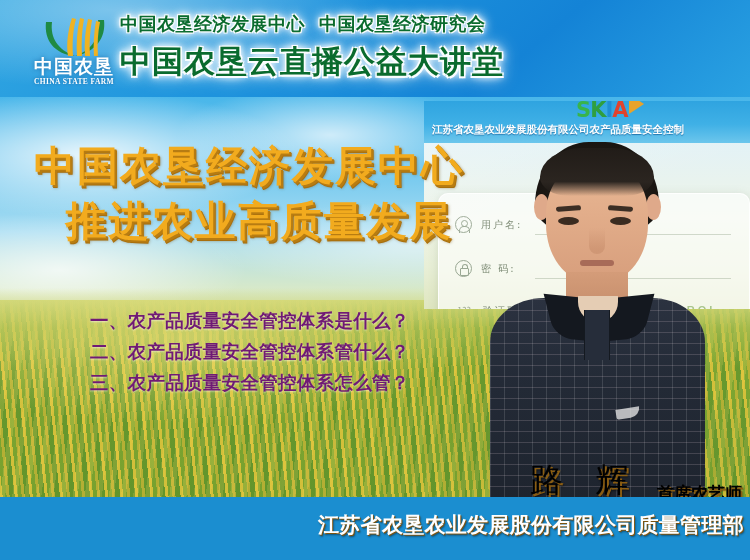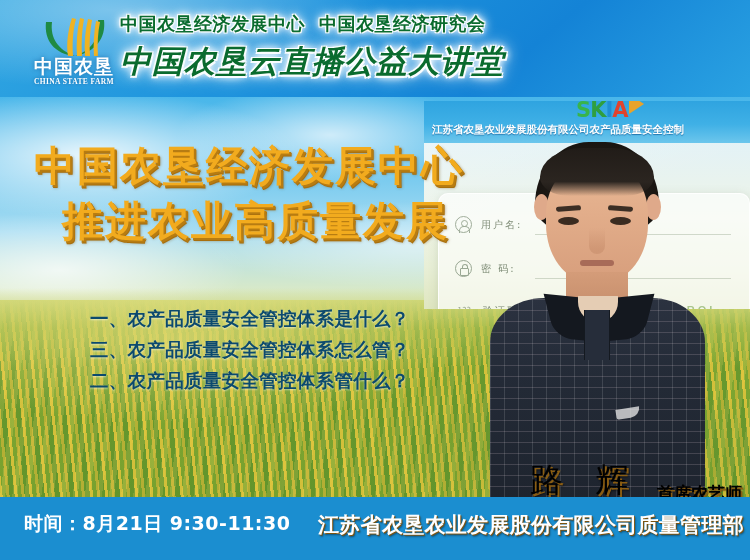--- a/index.html
+++ b/index.html
@@ -83,21 +83,20 @@
   }
   .hdr-line1 .gap{ display:inline-block; width:14px; }
   .hdr-line2{
     margin-top:5px;
     color:#0a6b2e; font-size:31px; font-weight:bold; letter-spacing:1px;
     font-family:"DejaVu Sans","Liberation Sans",sans-serif;
     text-shadow:
       0 0 6px #fff, 0 0 9px #fff, 0 0 14px #fff, 0 0 20px #cdeeff,
       1.5px 1.5px 0 #fff, -1.5px -1.5px 0 #fff, 1.5px -1.5px 0 #fff, -1.5px 1.5px 0 #fff;
     white-space:nowrap;
-    font-style:italic;
   }
 
   
   .shot{
     position:absolute; left:424px; top:101px; width:326px; height:208px;
     overflow:hidden;
   }
   .shot-top{
     position:absolute; left:0; top:0; width:326px; height:42px;
     background:linear-gradient(180deg,#2fa4e0 0%, #3fb0e6 55%, #6cc6ec 100%);
@@ -185,28 +184,28 @@
   
   .title-block{ position:absolute; left:34px; top:139px; }
   .title-line{
     color:#f2ab1e; font-size:41px; font-weight:bold; letter-spacing:2px;
     line-height:55px; white-space:nowrap;
     font-family:"DejaVu Sans","Liberation Sans",sans-serif;
     text-shadow:
       2px 2px 0 #b77c12, 2.5px 2.5px 0 #a86f0e,
       3px 3px 3px rgba(110,70,8,.45);
   }
-  .title-line.l2{ margin-left:28px; }
+  .title-line.l2{ margin-left:20px;text-align:center; }
 
   
   .qlist{ position:absolute; left:90px; top:305px; }
   .qitem{
-    color:#0c4a6e; font-size:18.5px; font-weight:bold;
+    color:#701a75; font-size:18.5px; font-weight:bold;
     line-height:31px; white-space:nowrap; letter-spacing:.3px;
-    font-family:Liberation Mono, monospace;
+    font-family:Liberation Sans, sans-serif;
     text-shadow:0 1px 2px rgba(255,255,255,.55);
   }
 
   
   .portrait{
     position:absolute; left:490px; top:120px; width:215px; height:380px;
   }
   .p-hair{
     position:absolute; left:45px; top:22px; width:124px; height:92px;
     background:radial-gradient(ellipse at 50% 62%, #2a2420 0%, #1b1713 62%, #120f0c 100%);
@@ -384,22 +383,22 @@
     <div class="p-swoosh"></div>
   </div>
 
   <div class="title-block">
     <div class="title-line">中国农垦经济发展中心</div>
     <div class="title-line l2">推进农业高质量发展</div>
   </div>
 
   <div class="qlist">
     <div class="qitem">一、农产品质量安全管控体系是什么？</div>
+    <div class="qitem">二、农产品质量安全管控体系管什么？</div>
     <div class="qitem">三、农产品质量安全管控体系怎么管？</div>
-    <div class="qitem">二、农产品质量安全管控体系管什么？</div>
   </div>
 
   <div class="speaker-name">路 辉</div>
   <div class="speaker-roles">
     <div>首席农艺师</div>
     <div>总经理</div>
   </div>
 
   <div class="header">
     <div class="header-logo">
@@ -416,19 +415,16 @@
     </div>
     <div class="header-lines">
       <div class="hdr-line1">
         <span>中国农垦经济发展中心</span><span class="gap"></span><span>中国农垦经济研究会</span>
       </div>
       <div class="hdr-line2">中国农垦云直播公益大讲堂</div>
     </div>
   </div>
 
   <div class="footer">
-    <div class="footer-time">
-      <span>时间：</span><span>8月21日 9:30-11:30</span>
-    </div>
     <div class="footer-org">江苏省农垦农业发展股份有限公司质量管理部</div>
   </div>
 
 </div>
 
 </body></html>

